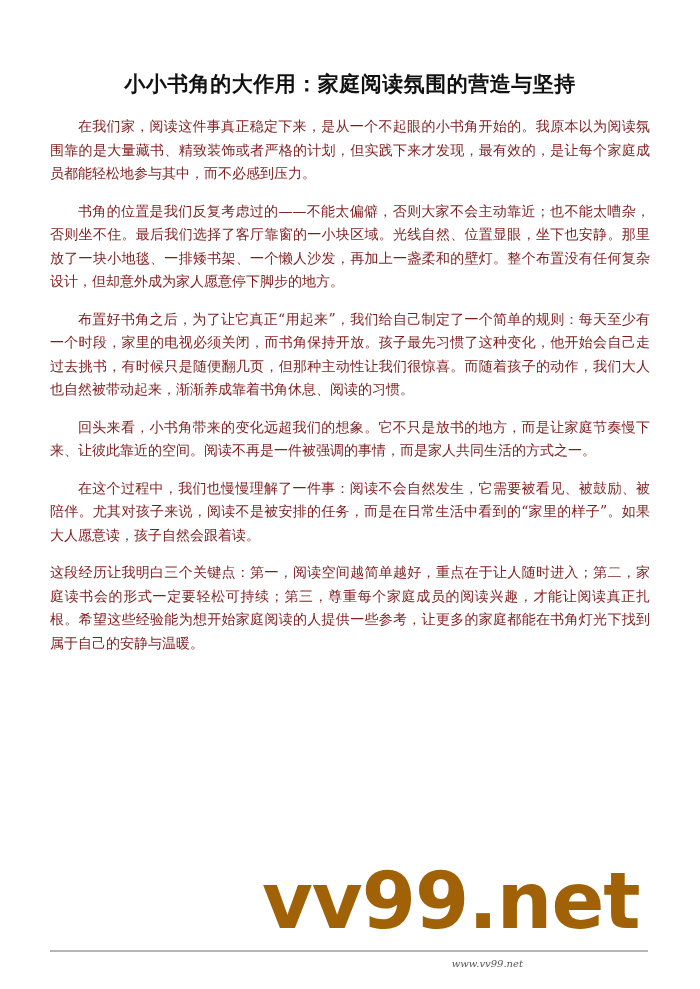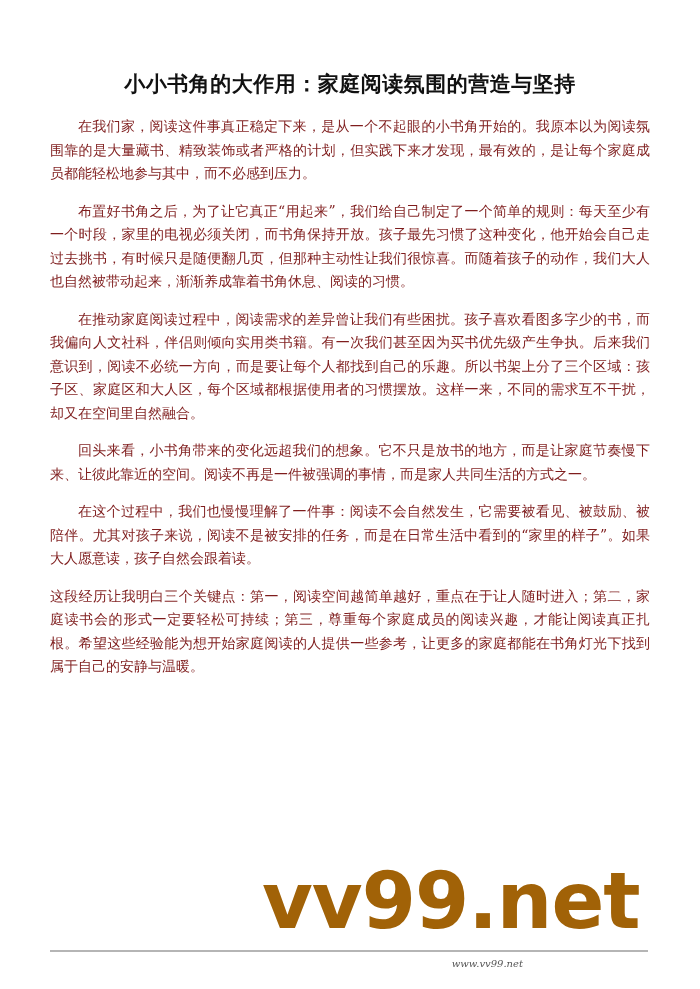--- a/index.html
+++ b/index.html
@@ -80,22 +80,22 @@
     }
   </style>
 </head>
 <body>
 
 <div class="page">
   <h1 class="title" style="margin:0;">小小书角的大作用：家庭阅读氛围的营造与坚持</h1>
 
   <div class="body">
     <p class="para">在我们家，阅读这件事真正稳定下来，是从一个不起眼的小书角开始的。我原本以为阅读氛围靠的是大量藏书、精致装饰或者严格的计划，但实践下来才发现，最有效的，是让每个家庭成员都能轻松地参与其中，而不必感到压力。</p>
+    <p class="para">书角的位置是我们反复考虑过的——不能太偏僻，否则大家不会主动靠近；也不能太嘈杂，否则坐不住。最后我们选择了客厅靠窗的一小块区域。光线自然、位置显眼，坐下也安静。那里放了一块小地毯、一排矮书架、一个懒人沙发，再加上一盏柔和的壁灯。整个布置没有任何复杂设计，但却意外成为家人愿意停下脚步的地方。</p>
     <p class="para">布置好书角之后，为了让它真正“用起来”，我们给自己制定了一个简单的规则：每天至少有一个时段，家里的电视必须关闭，而书角保持开放。孩子最先习惯了这种变化，他开始会自己走过去挑书，有时候只是随便翻几页，但那种主动性让我们很惊喜。而随着孩子的动作，我们大人也自然被带动起来，渐渐养成靠着书角休息、阅读的习惯。</p>
-    <p class="para">在推动家庭阅读过程中，阅读需求的差异曾让我们有些困扰。孩子喜欢看图多字少的书，而我偏向人文社科，伴侣则倾向实用类书籍。有一次我们甚至因为买书优先级产生争执。后来我们意识到，阅读不必统一方向，而是要让每个人都找到自己的乐趣。所以书架上分了三个区域：孩子区、家庭区和大人区，每个区域都根据使用者的习惯摆放。这样一来，不同的需求互不干扰，却又在空间里自然融合。</p>
     <p class="para">回头来看，小书角带来的变化远超我们的想象。它不只是放书的地方，而是让家庭节奏慢下来、让彼此靠近的空间。阅读不再是一件被强调的事情，而是家人共同生活的方式之一。</p>
     <p class="para">在这个过程中，我们也慢慢理解了一件事：阅读不会自然发生，它需要被看见、被鼓励、被陪伴。尤其对孩子来说，阅读不是被安排的任务，而是在日常生活中看到的“家里的样子”。如果大人愿意读，孩子自然会跟着读。</p>
     <p class="para noindent">这段经历让我明白三个关键点：第一，阅读空间越简单越好，重点在于让人随时进入；第二，家庭读书会的形式一定要轻松可持续；第三，尊重每个家庭成员的阅读兴趣，才能让阅读真正扎根。希望这些经验能为想开始家庭阅读的人提供一些参考，让更多的家庭都能在书角灯光下找到属于自己的安静与温暖。</p>
   </div>
 
   <div class="watermark">vv99.net</div>
 
   <div class="footer-rule"></div>
   <div class="footer-text">www.vv99.net</div>
 </div>

